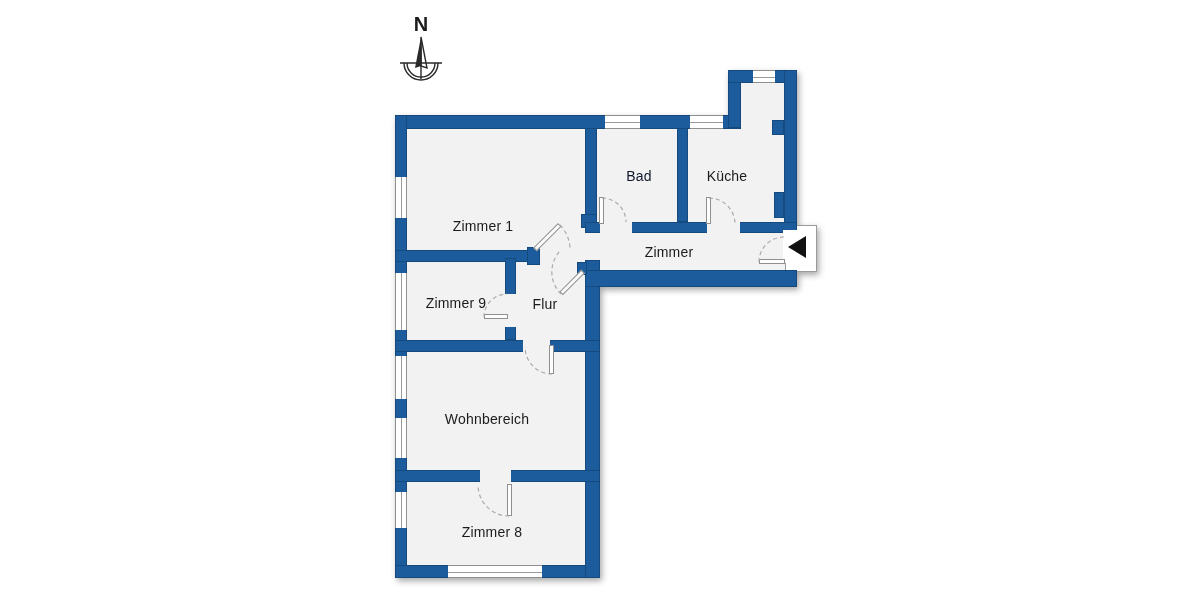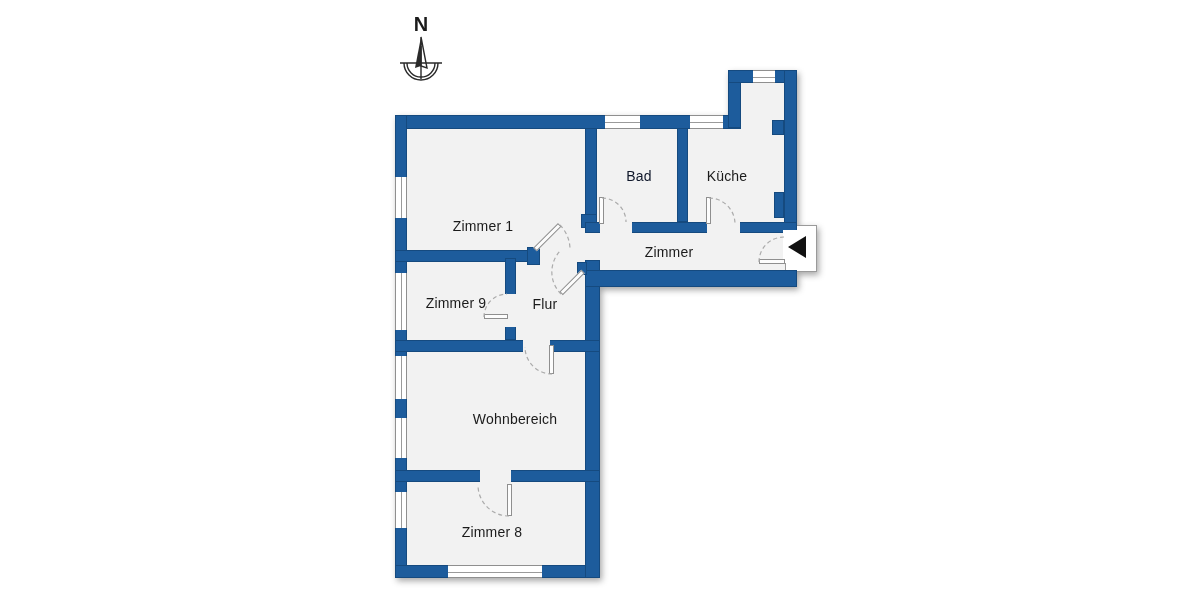--- a/index.html
+++ b/index.html
@@ -121,15 +121,15 @@
         <polygon points="788,247 806,236 806,258" fill="#111111"></polygon>
       </svg>
   </div>
 
 <div class="room-label" style="left: 483px; top: 190px; color: rgb(27, 27, 27); margin-top: 36px;">Zimmer 1</div>
     <div class="room-label" style="left: 631px; top: 176px; color: #0f172a; margin-left: 8px;">Bad</div>
     <div class="room-label" style="left: 727px; top: 176px; color: rgb(27, 27, 27);">Küche</div>
     <div class="room-label" style="left: 669px; top: 252px; color: rgb(27, 27, 27);">Zimmer</div>
     <div class="room-label" style="left: 456px; top: 303px; color: rgb(27, 27, 27);">Zimmer 9</div>
     <div class="room-label" style="left: 545px; top: 304px; color: rgb(27, 27, 27);">Flur</div>
-    <div class="room-label" style="left: 515px; top: 419px; color: rgb(27, 27, 27);">Wohnbereich</div>
+    <div class="room-label" style="left: 487px; top: 419px; color: rgb(27, 27, 27);">Wohnbereich</div>
     <div class="room-label" style="left: 492px; top: 532px; color: rgb(27, 27, 27);">Zimmer 8</div>
   </div>
 
 </body></html>

